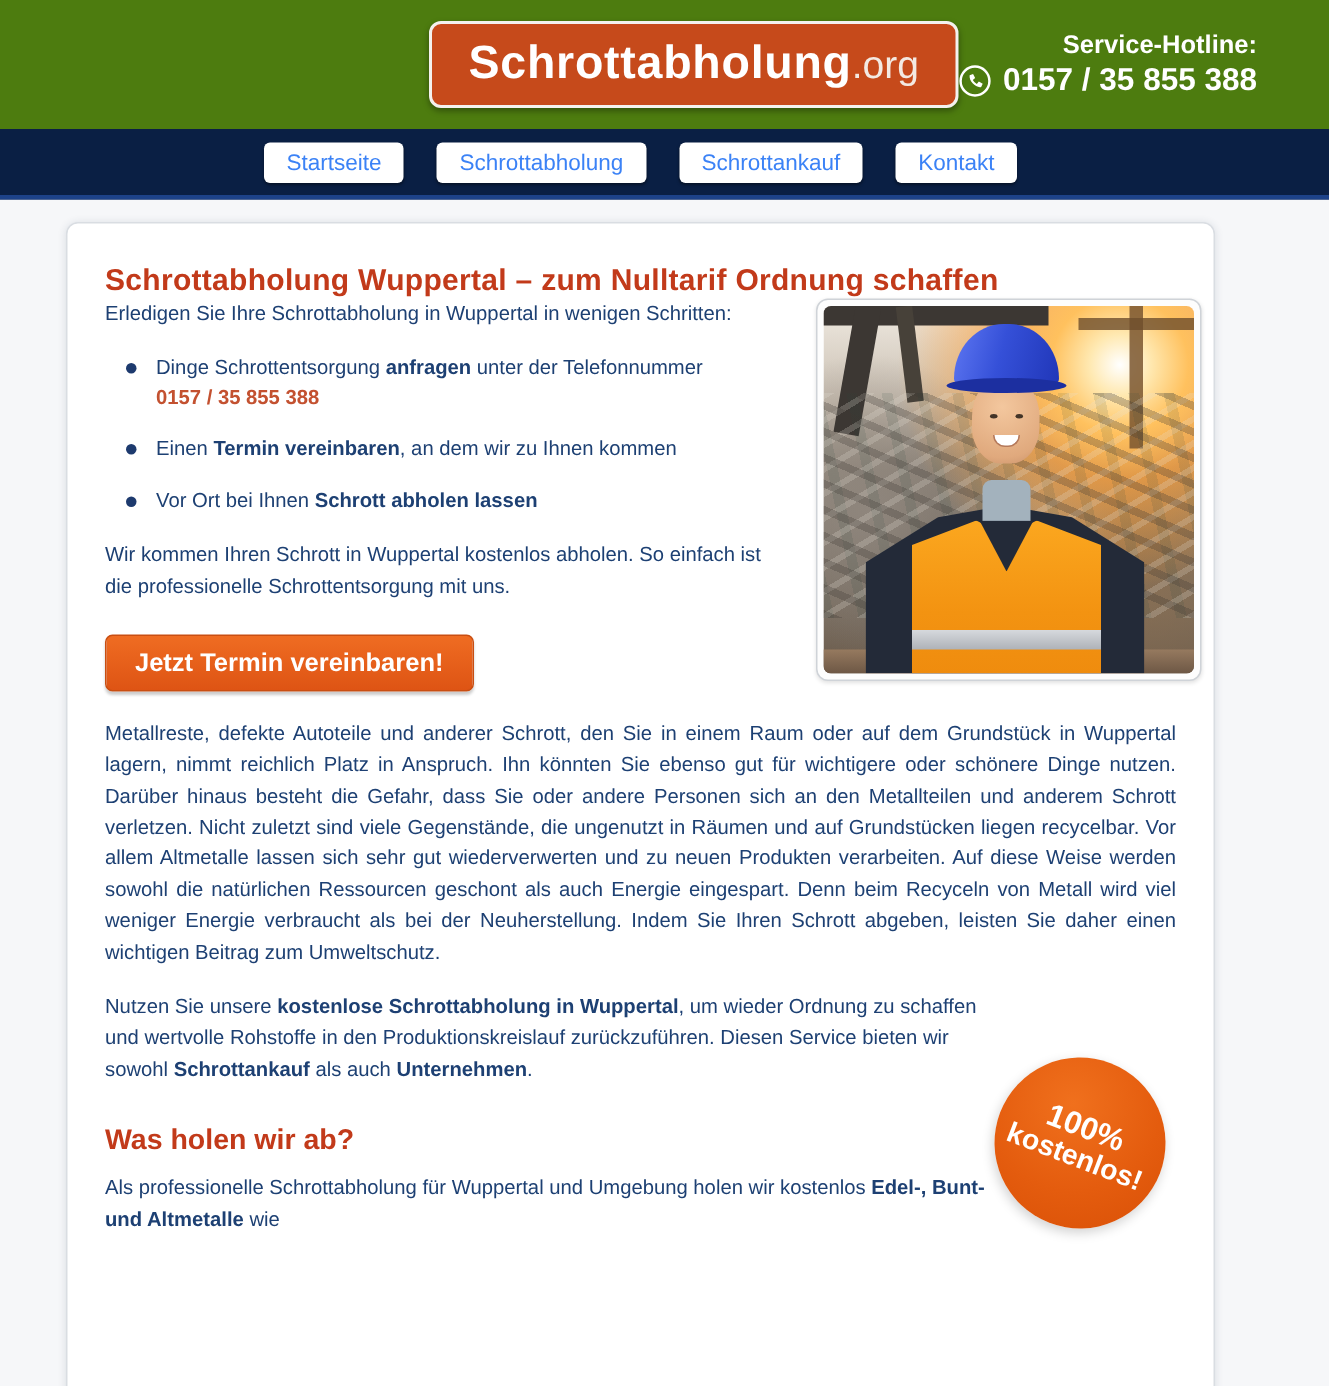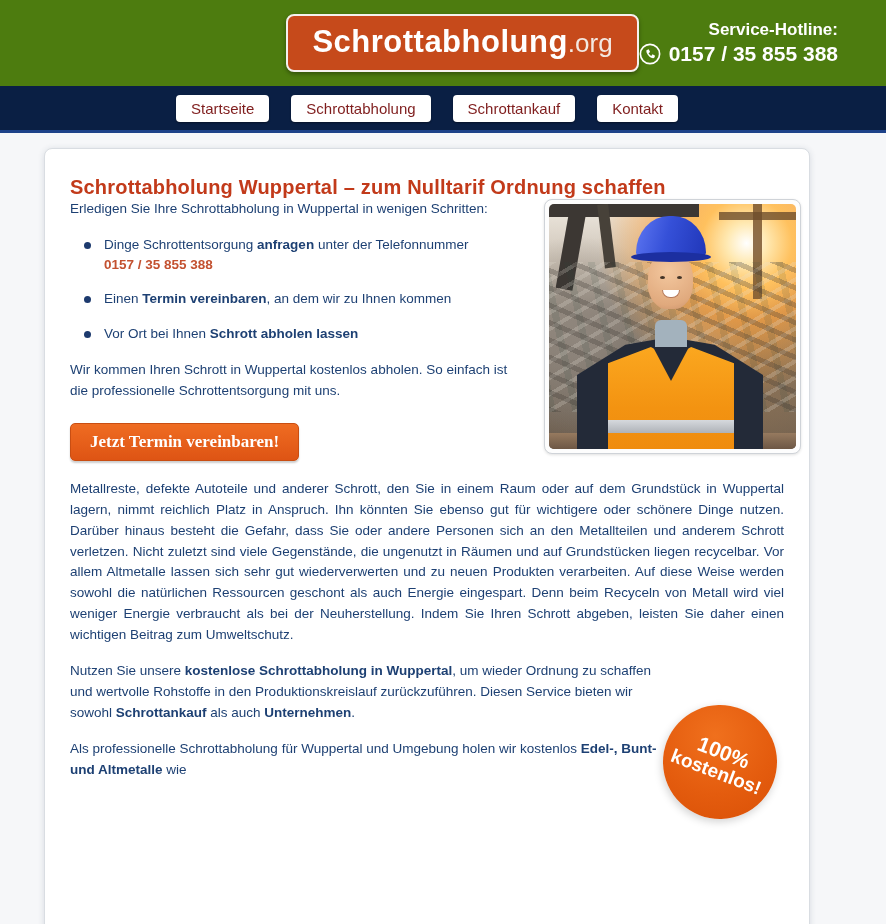--- a/index.html
+++ b/index.html
@@ -28,21 +28,21 @@
   .phone-icon { width:22px; height:22px; }
   
   .nav {
     height:47px; background:#0a1f44; border-bottom:3px solid #1d4289;
     display:flex; align-items:center;
   }
   .nav-inner {
     width:766px; margin-left:44px; display:flex; justify-content:center; gap:22px;
   }
   .nav-btn {
-    background:#fff; color:#7f1d1d; text-decoration:none;
+    background:#fff; color:#3b82f6; text-decoration:none;
     font-size:15px; padding:5px 15px; border-radius:4px;
     box-shadow:0 1px 2px rgba(0,0,0,.4);
   }
   
   .card {
     position:relative;
     width:766px; margin:15px 0 0 44px; background:#fff;
     border:1px solid #d9dde2; border-radius:8px;
     box-shadow:0 1px 6px rgba(40,60,90,.15);
     padding:27px 25px 40px 25px;
@@ -60,21 +60,21 @@
   .dot { flex:0 0 7px; width:7px; height:7px; border-radius:50%; background:#1d3a6e; margin-top:7px; }
   .phone-line { color:#c35130; font-weight:bold; }
   
   .cta {
     display:inline-block; margin:6px 0 10px 0;
     background:linear-gradient(180deg,#ef6c22 0%,#de5414 100%);
     border:1px solid #c94e12; border-radius:5px;
     color:#fff; font-weight:bold; font-size:17px;
     padding:8px 19px; cursor:pointer;
     box-shadow:0 2px 2px rgba(0,0,0,.2);
-    font-family:Liberation Serif, serif;
+    font-family:Liberation Sans, sans-serif;
   }
   .long { text-align:justify; margin-top:8px; }
   .service-para { max-width:596px; }
   .sec2-intro { max-width:588px; margin-bottom:20px; }
   
   .badge {
     position:absolute; right:32px; top:556px;
     width:114px; height:114px; border-radius:50%;
     background:radial-gradient(circle at 38% 30%, #f0701d 0%, #e45c0e 55%, #d84f06 100%);
     display:flex; flex-direction:column; align-items:center; justify-content:center;
@@ -226,20 +226,21 @@
       </div>
     </div>
   </div>
 
   <p class="long">Metallreste, defekte Autoteile und anderer Schrott, den Sie in einem Raum oder auf dem Grundstück in Wuppertal lagern, nimmt reichlich Platz in Anspruch. Ihn könnten Sie ebenso gut für wichtigere oder schönere Dinge nutzen. Darüber hinaus besteht die Gefahr, dass Sie oder andere Personen sich an den Metallteilen und anderem Schrott verletzen. Nicht zuletzt sind viele Gegenstände, die ungenutzt in Räumen und auf Grundstücken liegen recycelbar. Vor allem Altmetalle lassen sich sehr gut wiederverwerten und zu neuen Produkten verarbeiten. Auf diese Weise werden sowohl die natürlichen Ressourcen geschont als auch Energie eingespart. Denn beim Recyceln von Metall wird viel weniger Energie verbraucht als bei der Neuherstellung. Indem Sie Ihren Schrott abgeben, leisten Sie daher einen wichtigen Beitrag zum Umweltschutz.</p>
 
   <p class="service-para">
     <span>Nutzen Sie unsere </span><span class="b">kostenlose Schrottabholung in Wuppertal</span><span>, um wieder Ordnung zu schaffen und wertvolle Rohstoffe in den Produktionskreislauf zurückzuführen. Diesen Service bieten wir sowohl </span><span class="b">Schrottankauf</span><span> als auch </span><span class="b">Unternehmen</span><span>.</span>
   </p>
 
+  <h2>Was holen wir ab?</h2>
 
   <p class="sec2-intro">
     <span>Als professionelle Schrottabholung für Wuppertal und Umgebung holen wir kostenlos </span><span class="b">Edel-, Bunt- und Altmetalle</span><span> wie</span>
   </p>
 
   <div class="badge">
     <span class="badge-line1">100%</span>
     <span class="badge-line2">kostenlos!</span>
   </div>
 </div>

